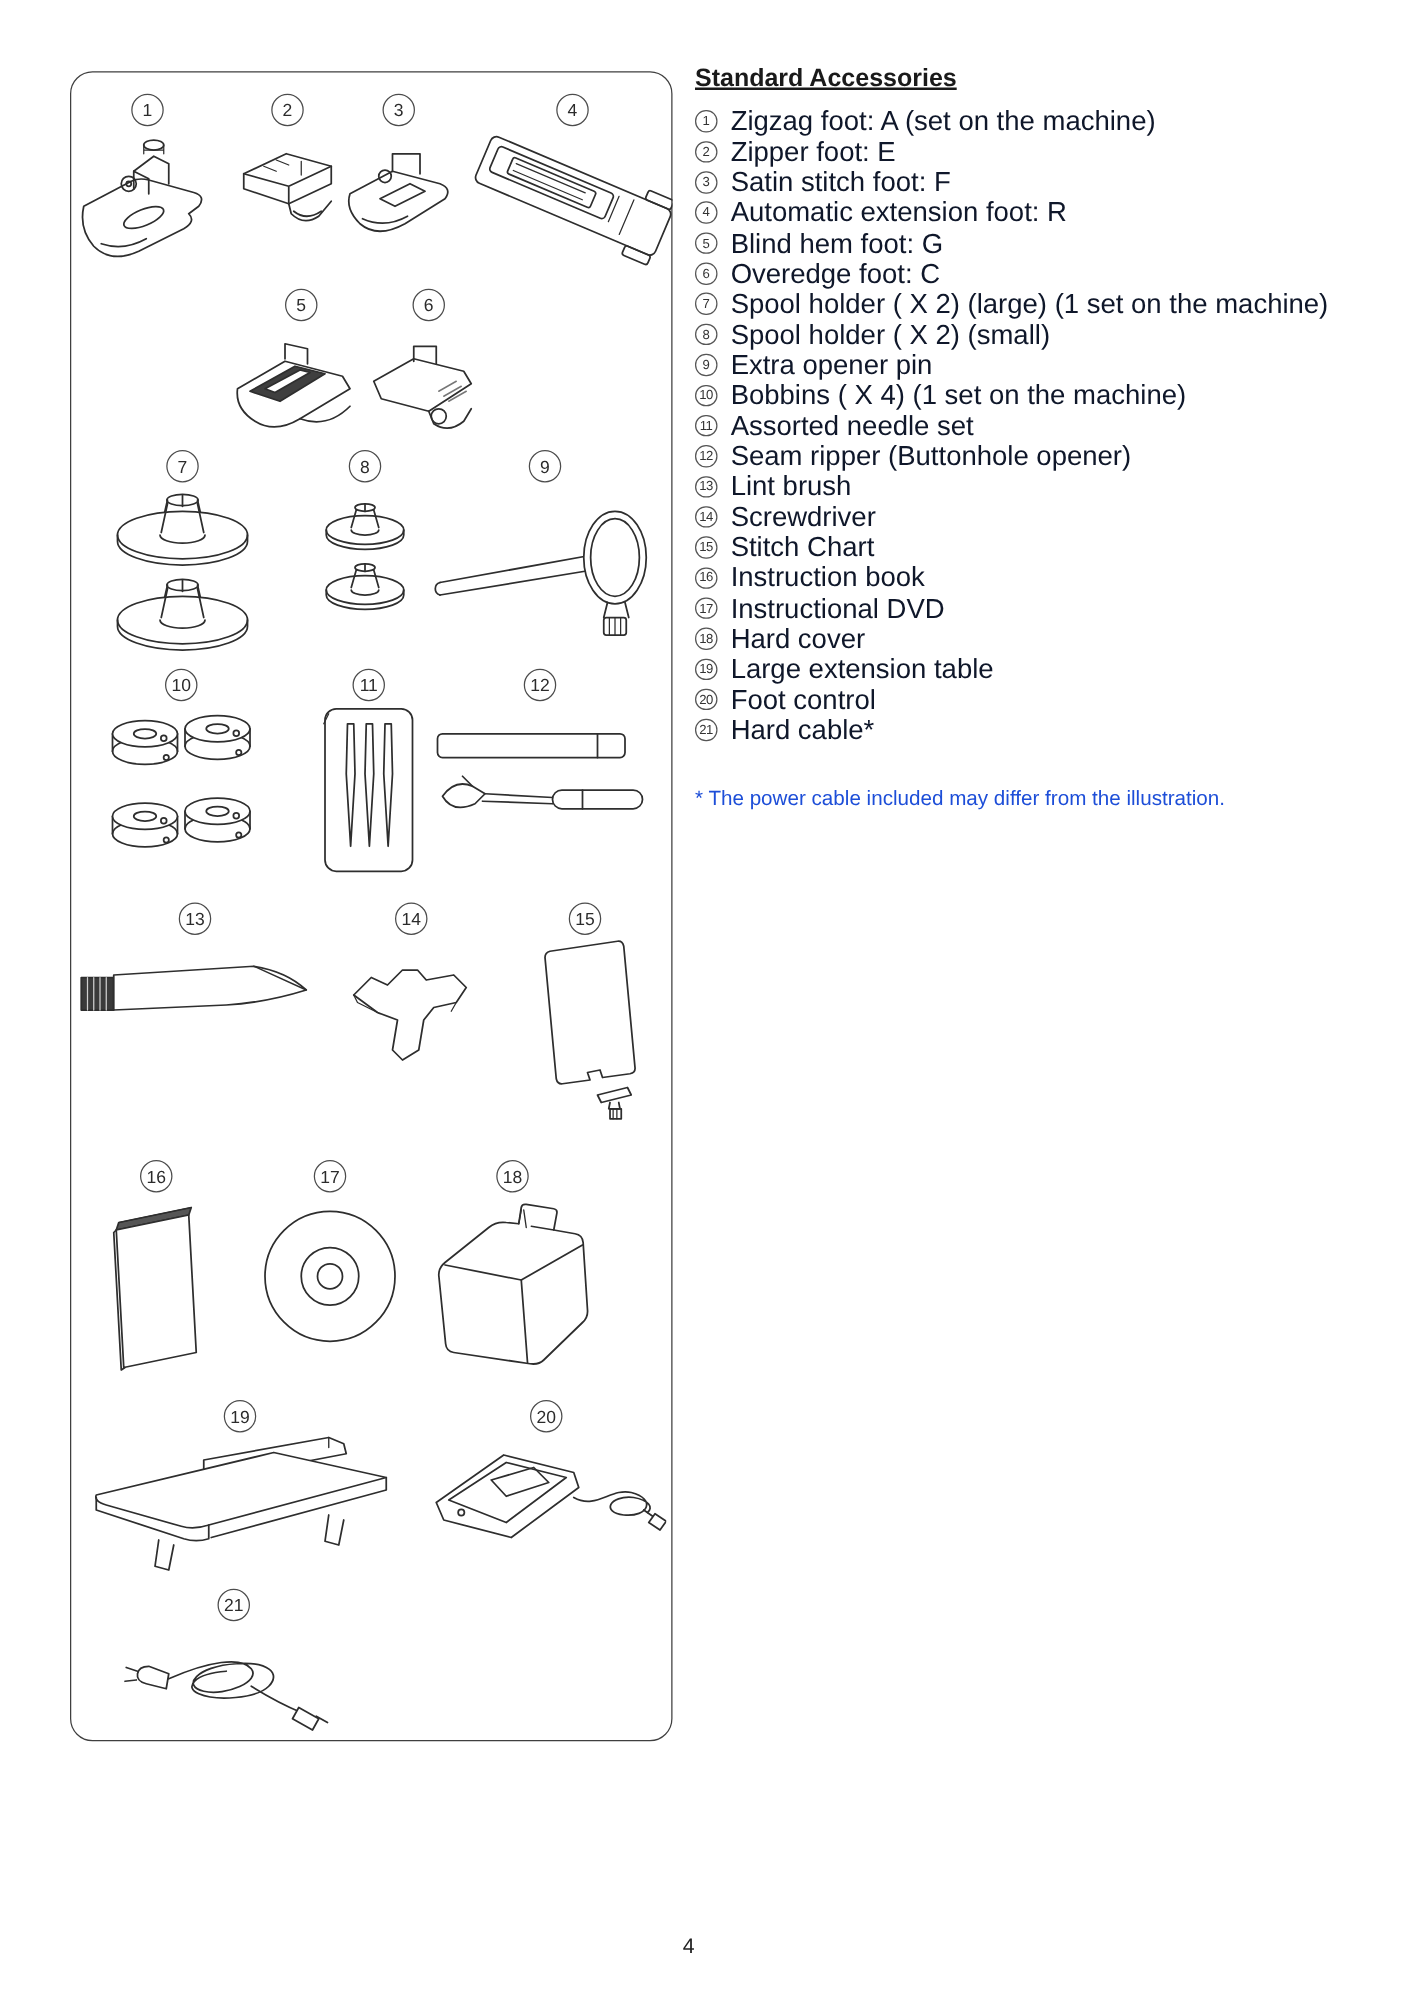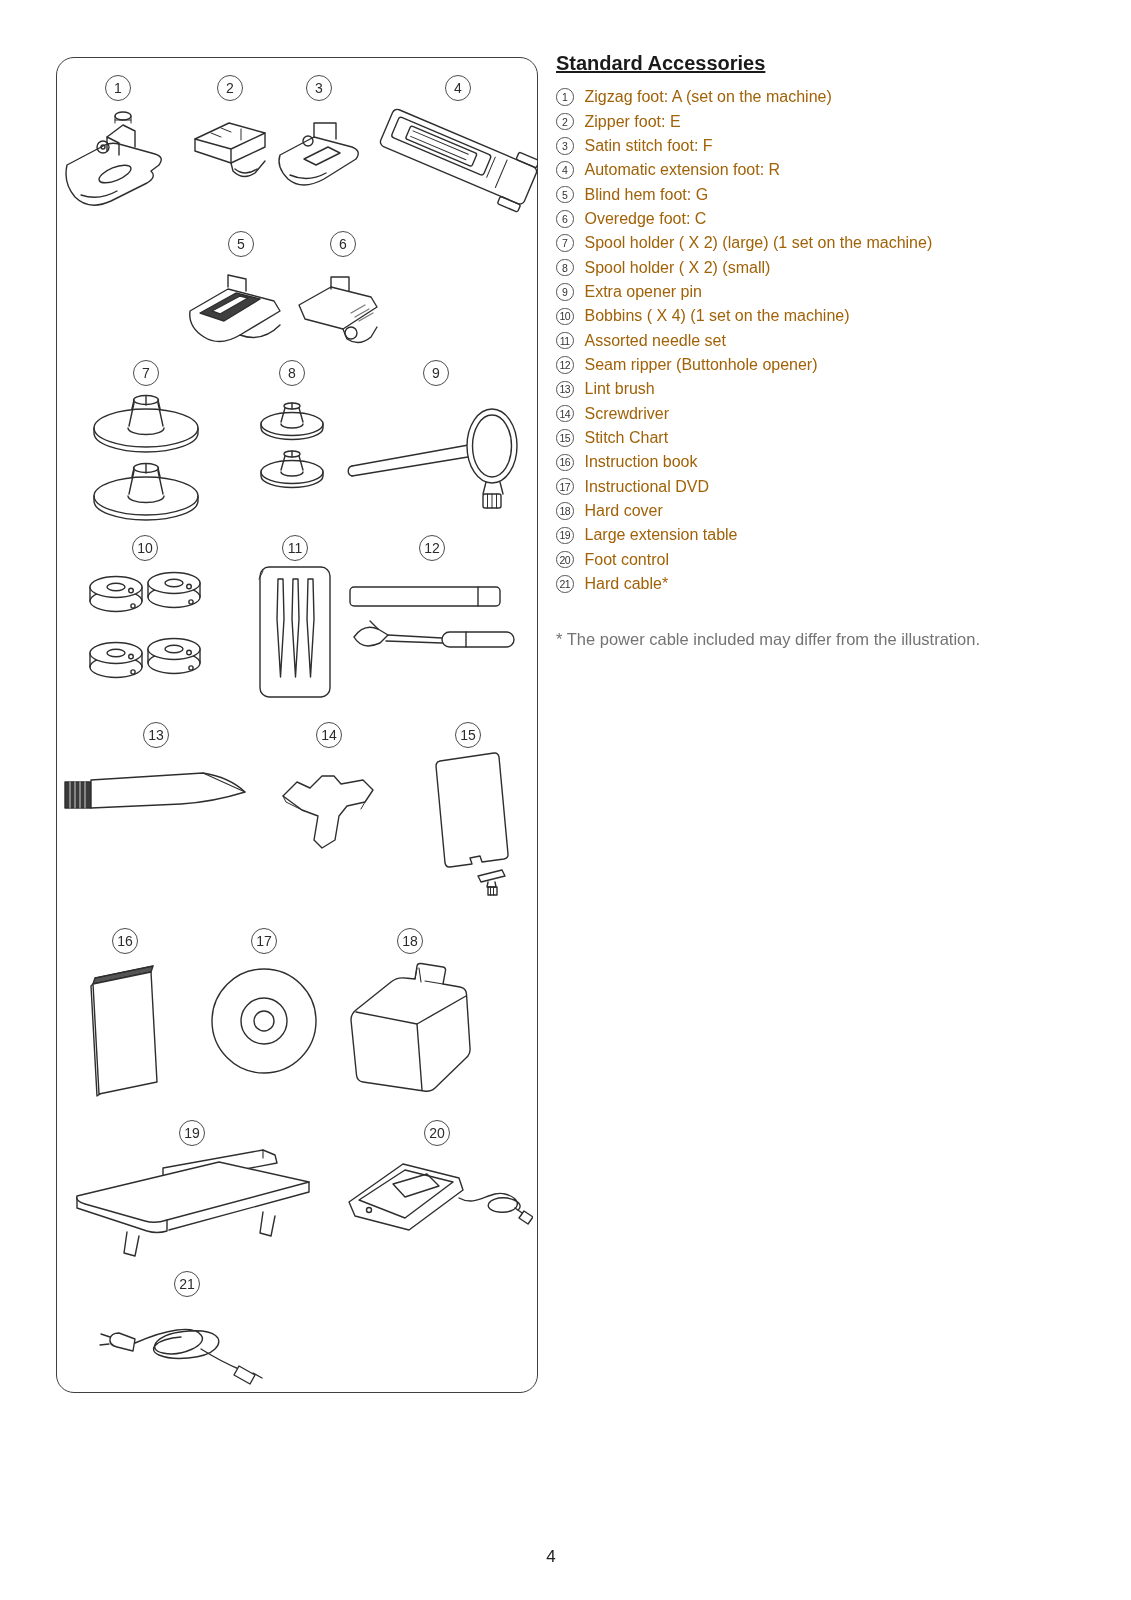--- a/index.html
+++ b/index.html
@@ -24,22 +24,22 @@
   
   .content{position:absolute;left:556px;top:0;width:560px;}
   .title{position:absolute;left:0;top:52px;margin:0;font-size:20px;font-weight:bold;color:#1a1a1a;white-space:nowrap;text-decoration:underline;}
   .acc-list{position:absolute;left:0;top:85px;margin:0;padding:0;list-style:none;width:560px;}
   .acc-list li{height:24.35px;display:flex;align-items:center;white-space:nowrap;}
   .lnum{
     flex:0 0 auto;width:17.5px;height:17.5px;border:1.1px solid #555;border-radius:50%;
     display:flex;align-items:center;justify-content:center;
     font-size:10.5px;color:#333;margin-right:11px;box-sizing:border-box;letter-spacing:-0.5px;
   }
-  .llabel{font-size:16px;color:#a16207;}
-  .footnote{position:absolute;left:0;top:630px;margin:0;font-size:16.5px;color:#737373;white-space:nowrap;}
+  .llabel{font-size:22px;color:#0f172a;}
+  .footnote{position:absolute;left:0;top:630px;margin:0;font-size:16.5px;color:#1d4ed8;white-space:nowrap;}
   .pageno{position:absolute;left:536px;top:1547px;width:30px;text-align:center;font-size:17px;color:#222;}
 </style>
 </head>
 <body>
 
 <div class="panel">
 
   <div class="fig" style="left:2px;top:17px;width:118px;">
     <span class="fignum">1</span>
     <svg class="art" width="118" height="104" viewBox="0 0 118 104" style="margin-top:6px">

